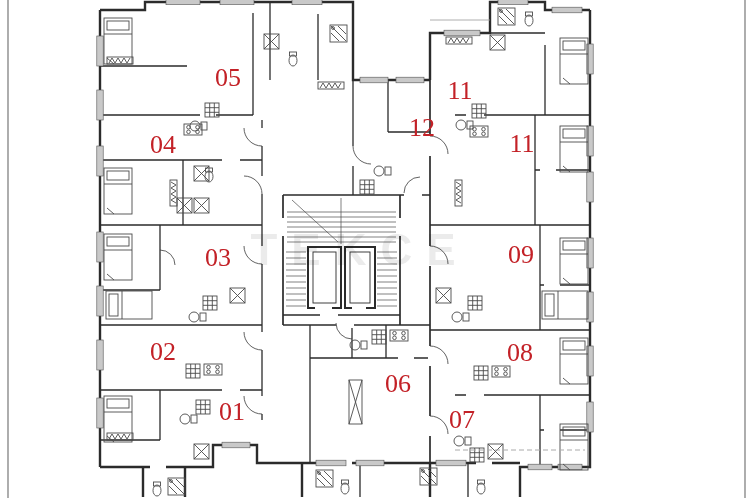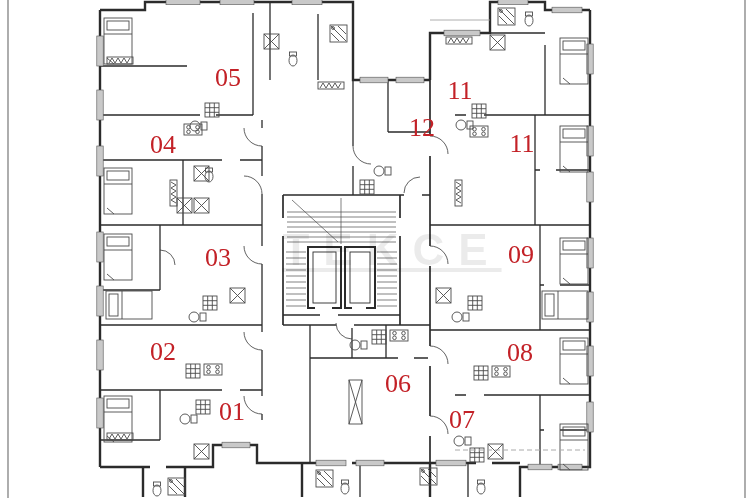--- a/index.html
+++ b/index.html
@@ -302,21 +302,21 @@
     </g>
 
     <g>
       <line class="dash" x1="455" y1="450" x2="585" y2="450"></line>
       <line class="thin" x1="430" y1="20" x2="490" y2="20"></line>
     </g>
 
   </g>
 </svg>
 
-<span class="watermark" style="left:392px;top:250px;text-decoration:underline;">TEKCE</span>
+<span class="watermark" style="left:360px;top:250px;">TEKCE</span>
 
 <span class="unit-number" style="left:232px;top:412px;text-align:right;">01</span>
 <span class="unit-number" style="left:163px;top:352px;">02</span>
 <span class="unit-number" style="left:218px;top:258px;">03</span>
 <span class="unit-number" style="left:163px;top:145px;">04</span>
 <span class="unit-number" style="left:228px;top:78px;">05</span>
 <span class="unit-number" style="left:398px;top:384px;">06</span>
 <span class="unit-number" style="left:462px;top:420px;">07</span>
 <span class="unit-number" style="left:520px;top:353px;">08</span>
 <span class="unit-number" style="left:521px;top:255px;">09</span>

